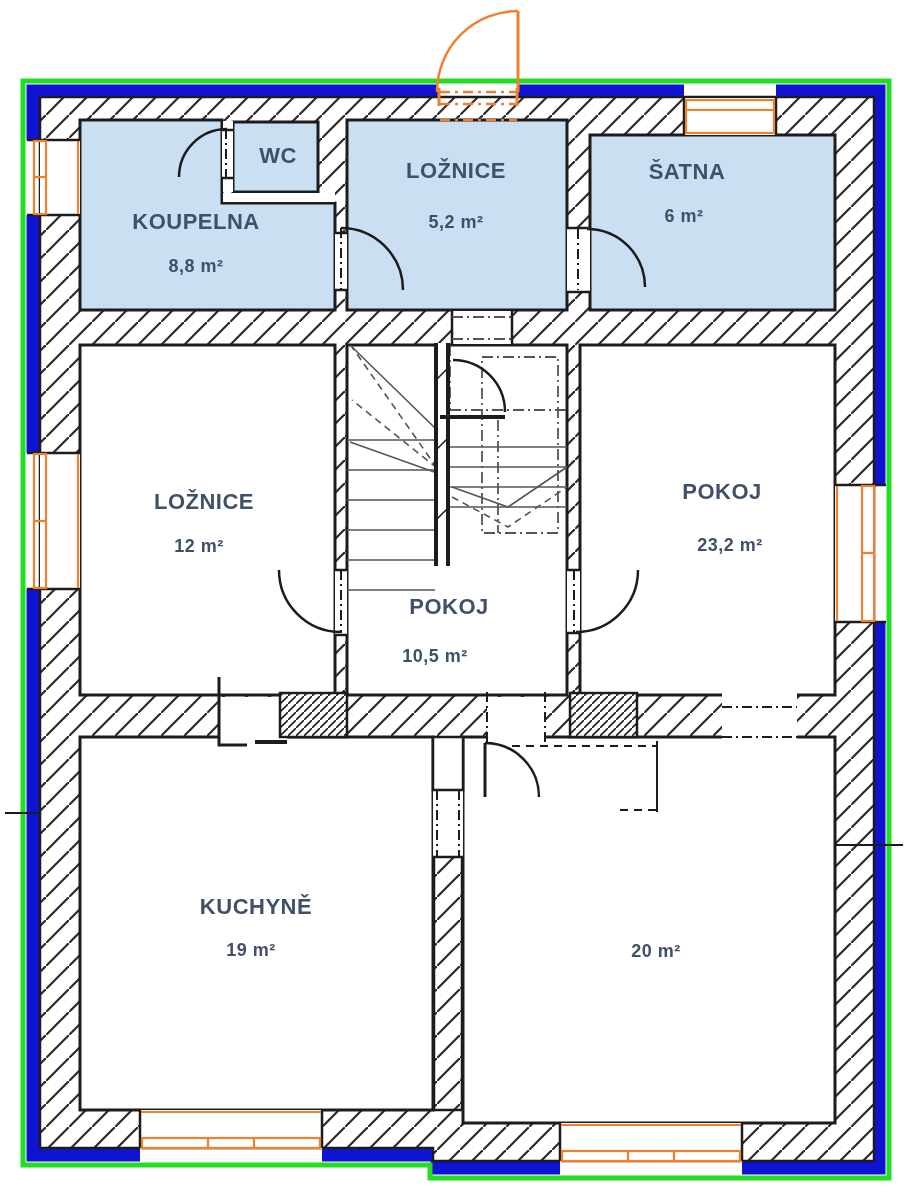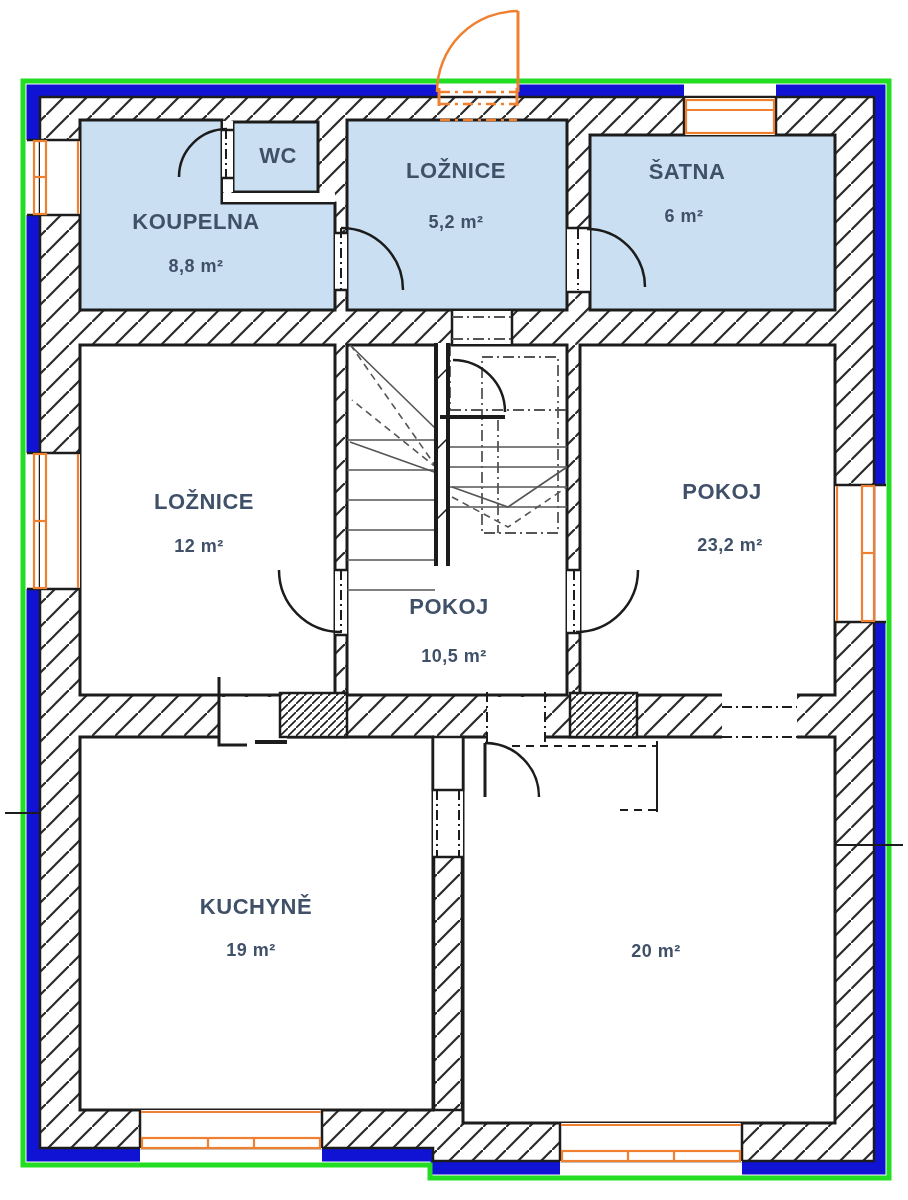--- a/index.html
+++ b/index.html
@@ -235,20 +235,20 @@
 <span class="room-label" style="left:687px;top:172px">ŠATNA</span>
 <span class="room-label area" style="left:684px;top:216px">6 m²</span>
 
 <span class="room-label" style="left:204px;top:502px">LOŽNICE</span>
 <span class="room-label area" style="left:199px;top:546px">12 m²</span>
 
 <span class="room-label" style="left:722px;top:492px">POKOJ</span>
 <span class="room-label area" style="left:730px;top:545px">23,2 m²</span>
 
 <span class="room-label" style="left:449px;top:607px">POKOJ</span>
-<span class="room-label area" style="left:454px;top:656px">10,5 m²</span>
+<span class="room-label area" style="left:435px;top:656px">10,5 m²</span>
 
 <span class="room-label" style="left:256px;top:907px">KUCHYNĚ</span>
 <span class="room-label area" style="left:251px;top:950px">19 m²</span>
 
 <span class="room-label area" style="left:656px;top:951px">20 m²</span>
 
 </div>
 
 </body></html>

